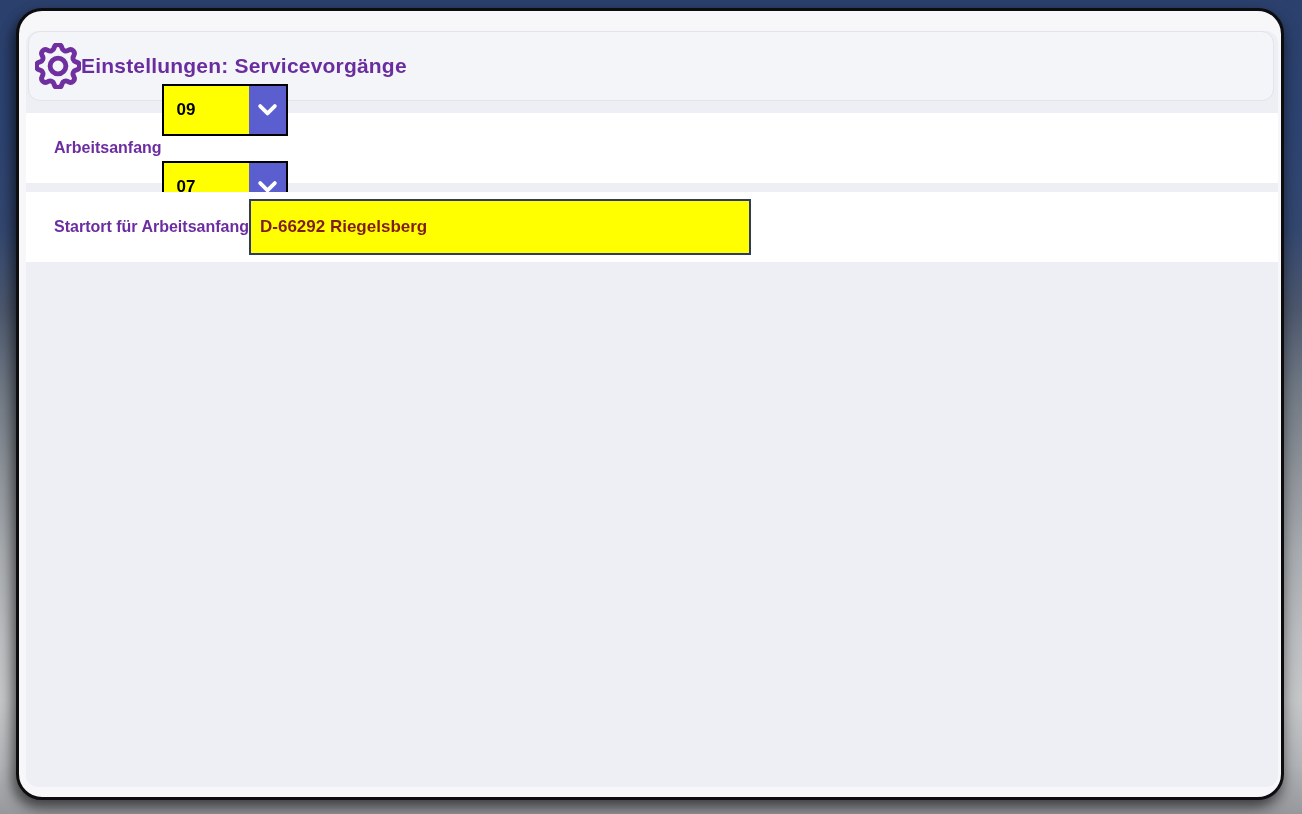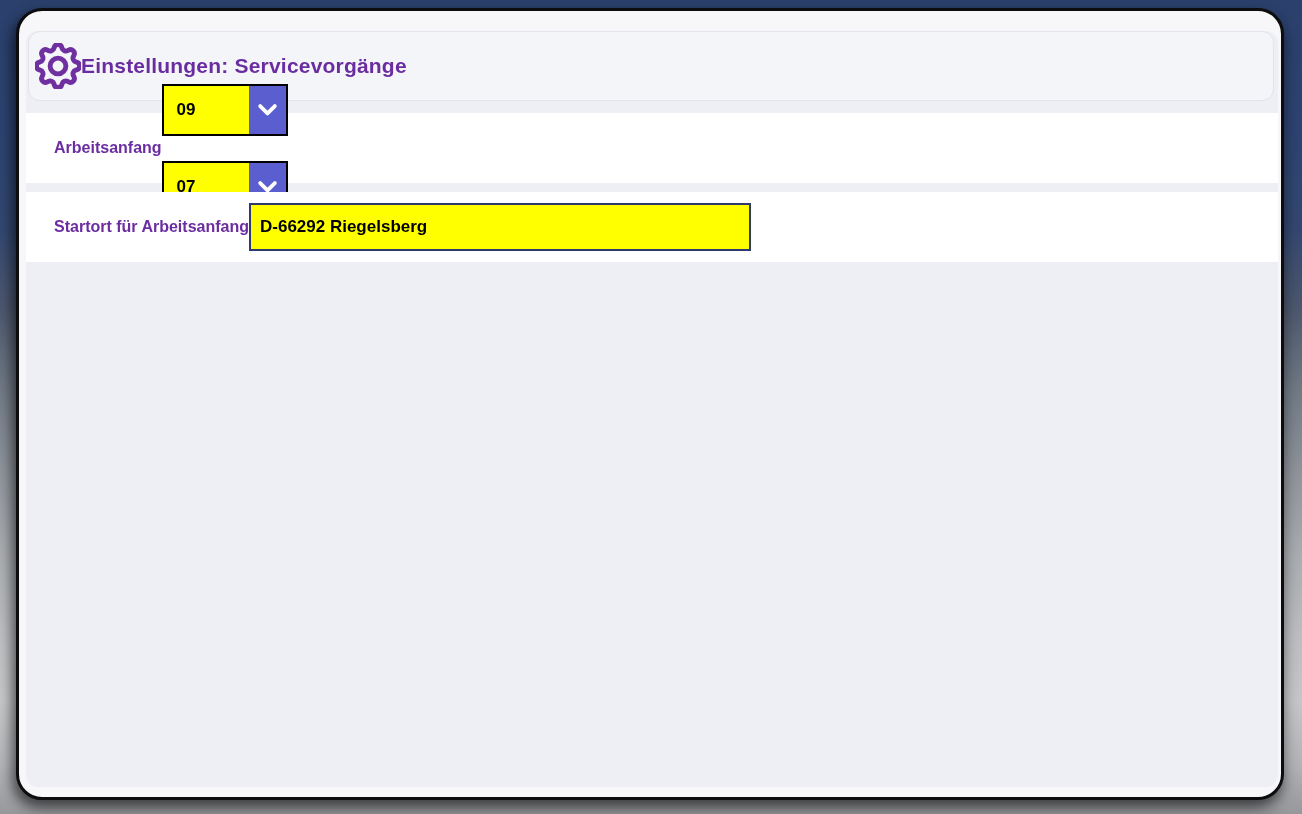--- a/index.html
+++ b/index.html
@@ -76,24 +76,24 @@
     padding-left: 13px;
     font-size: 17px; font-weight: 700; color: #000;
   }
   .select-btn {
     width: 37px; flex: 0 0 auto;
     background: #5a5ecf;
     display: flex; align-items: center; justify-content: center;
   }
   .select-btn svg { width: 27px; height: 27px; }
   .text-input {
-    width: 502px; height: 48px;
+    width: 502px; height: 56px;
     border: 2px solid #2e3a6e;
     background: #ffff00;
-    color: #000000;
+    color: #7f1d1d;
     font-family: inherit;
     font-size: 17px; font-weight: 700;
     padding: 0 9px;
     outline: none;
   }
 </style>
 </head>
 <body>
 
 <div class="desktop">

